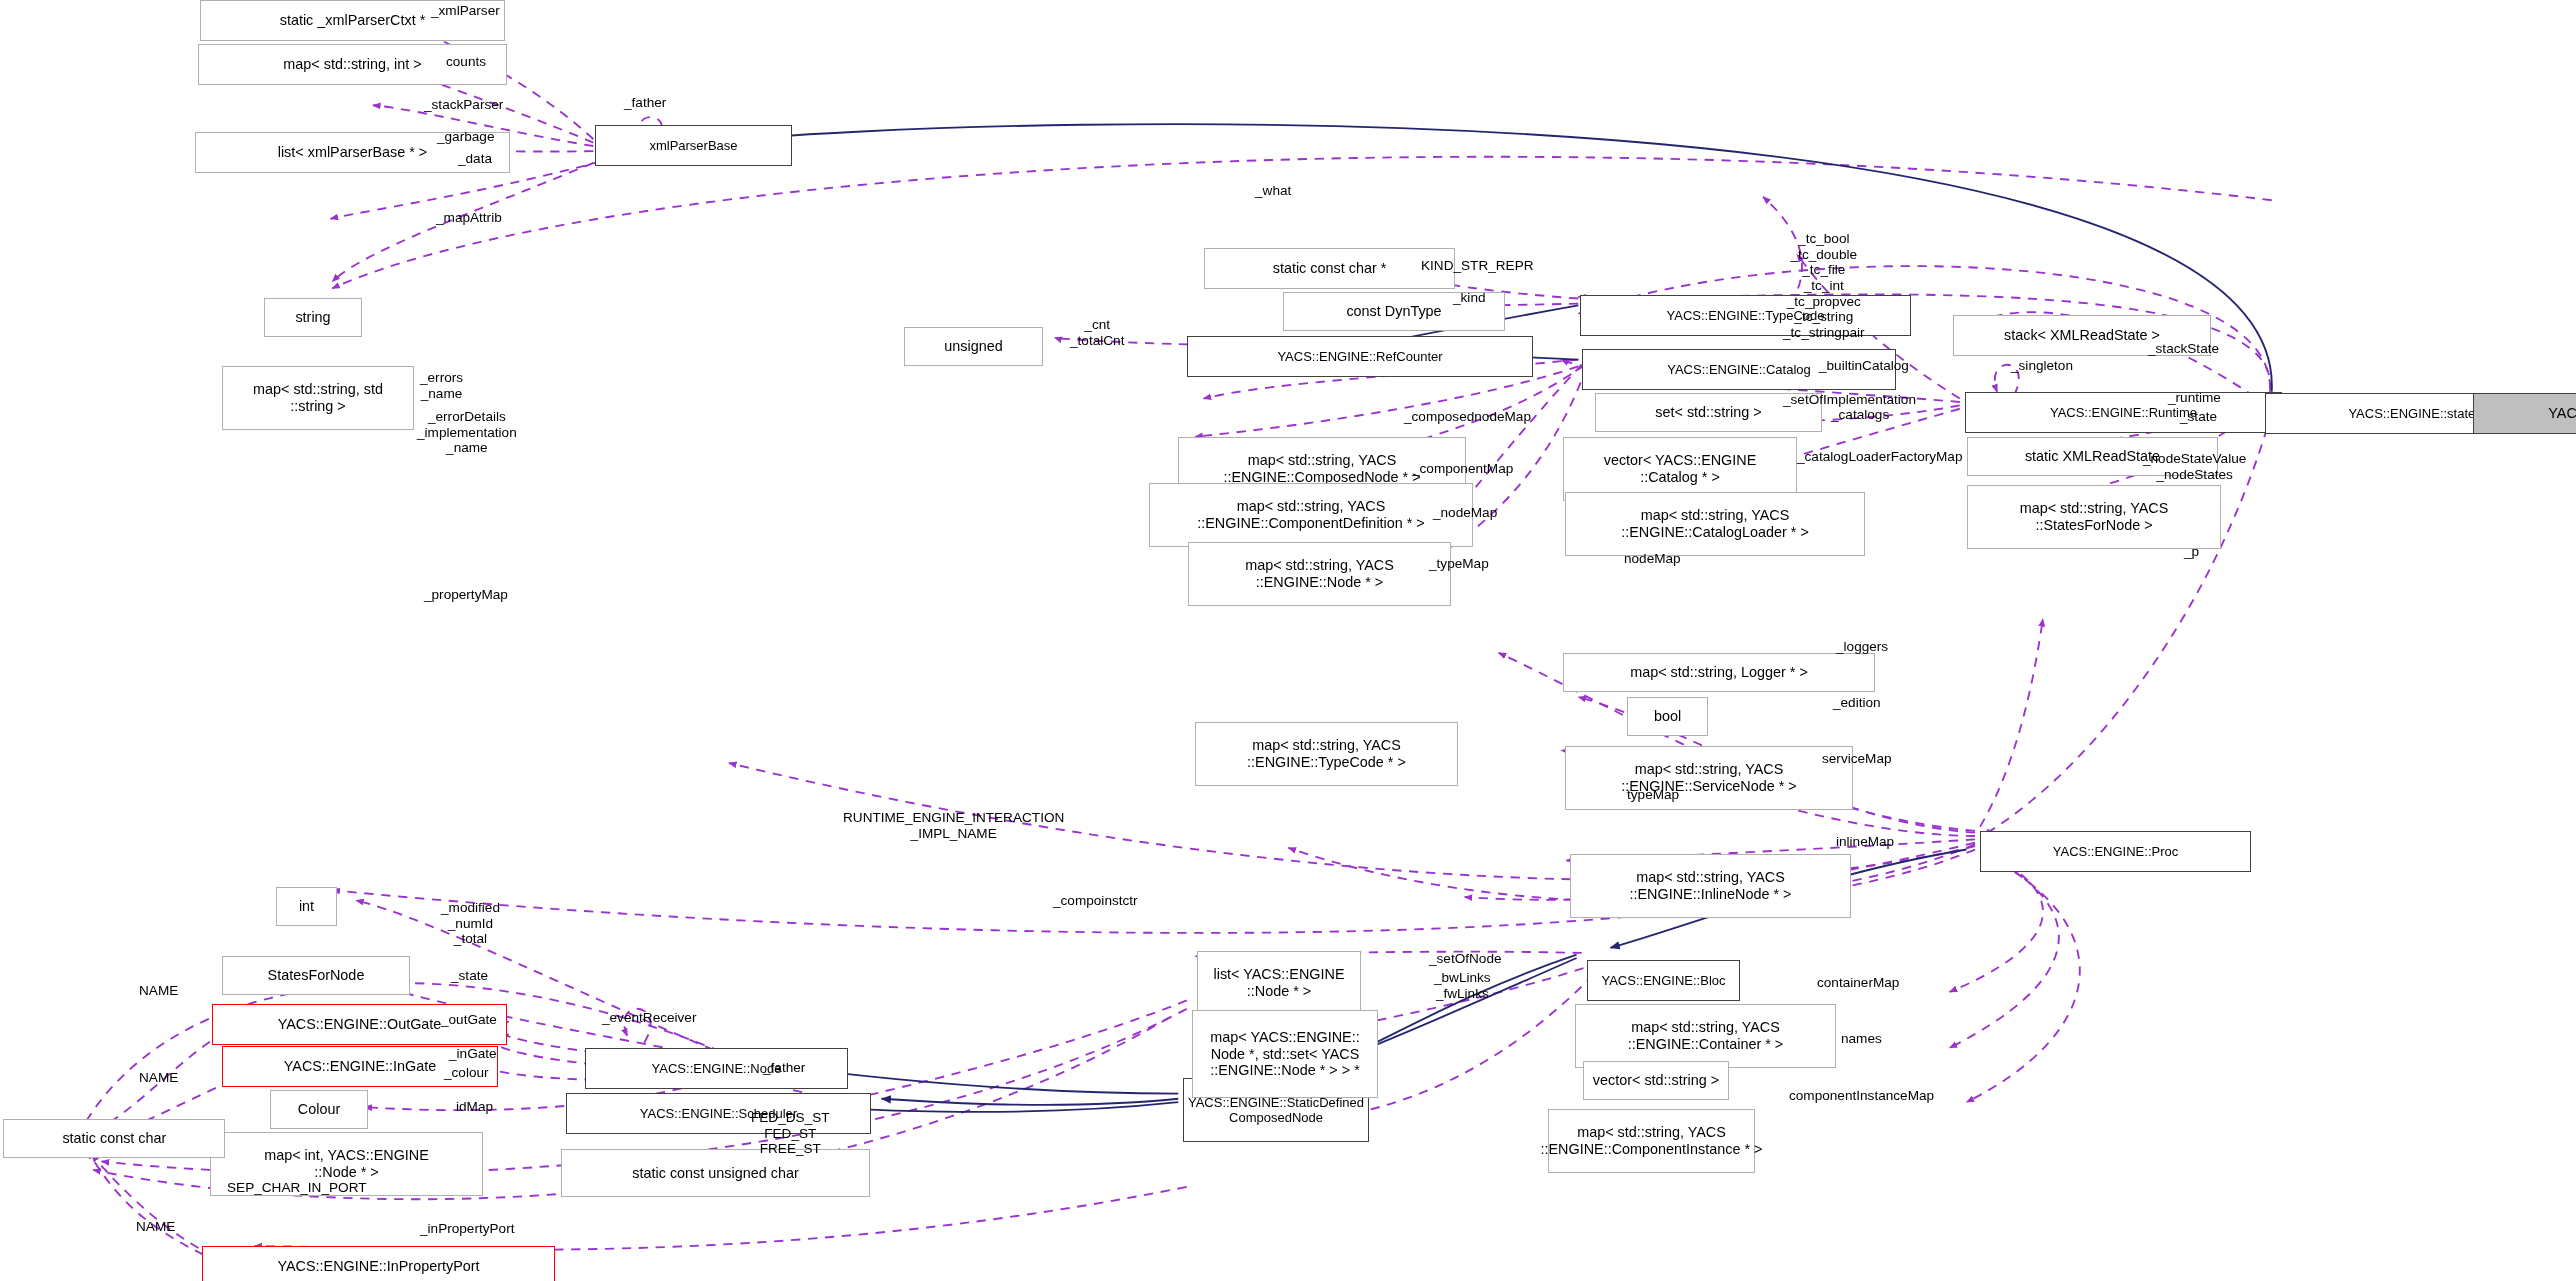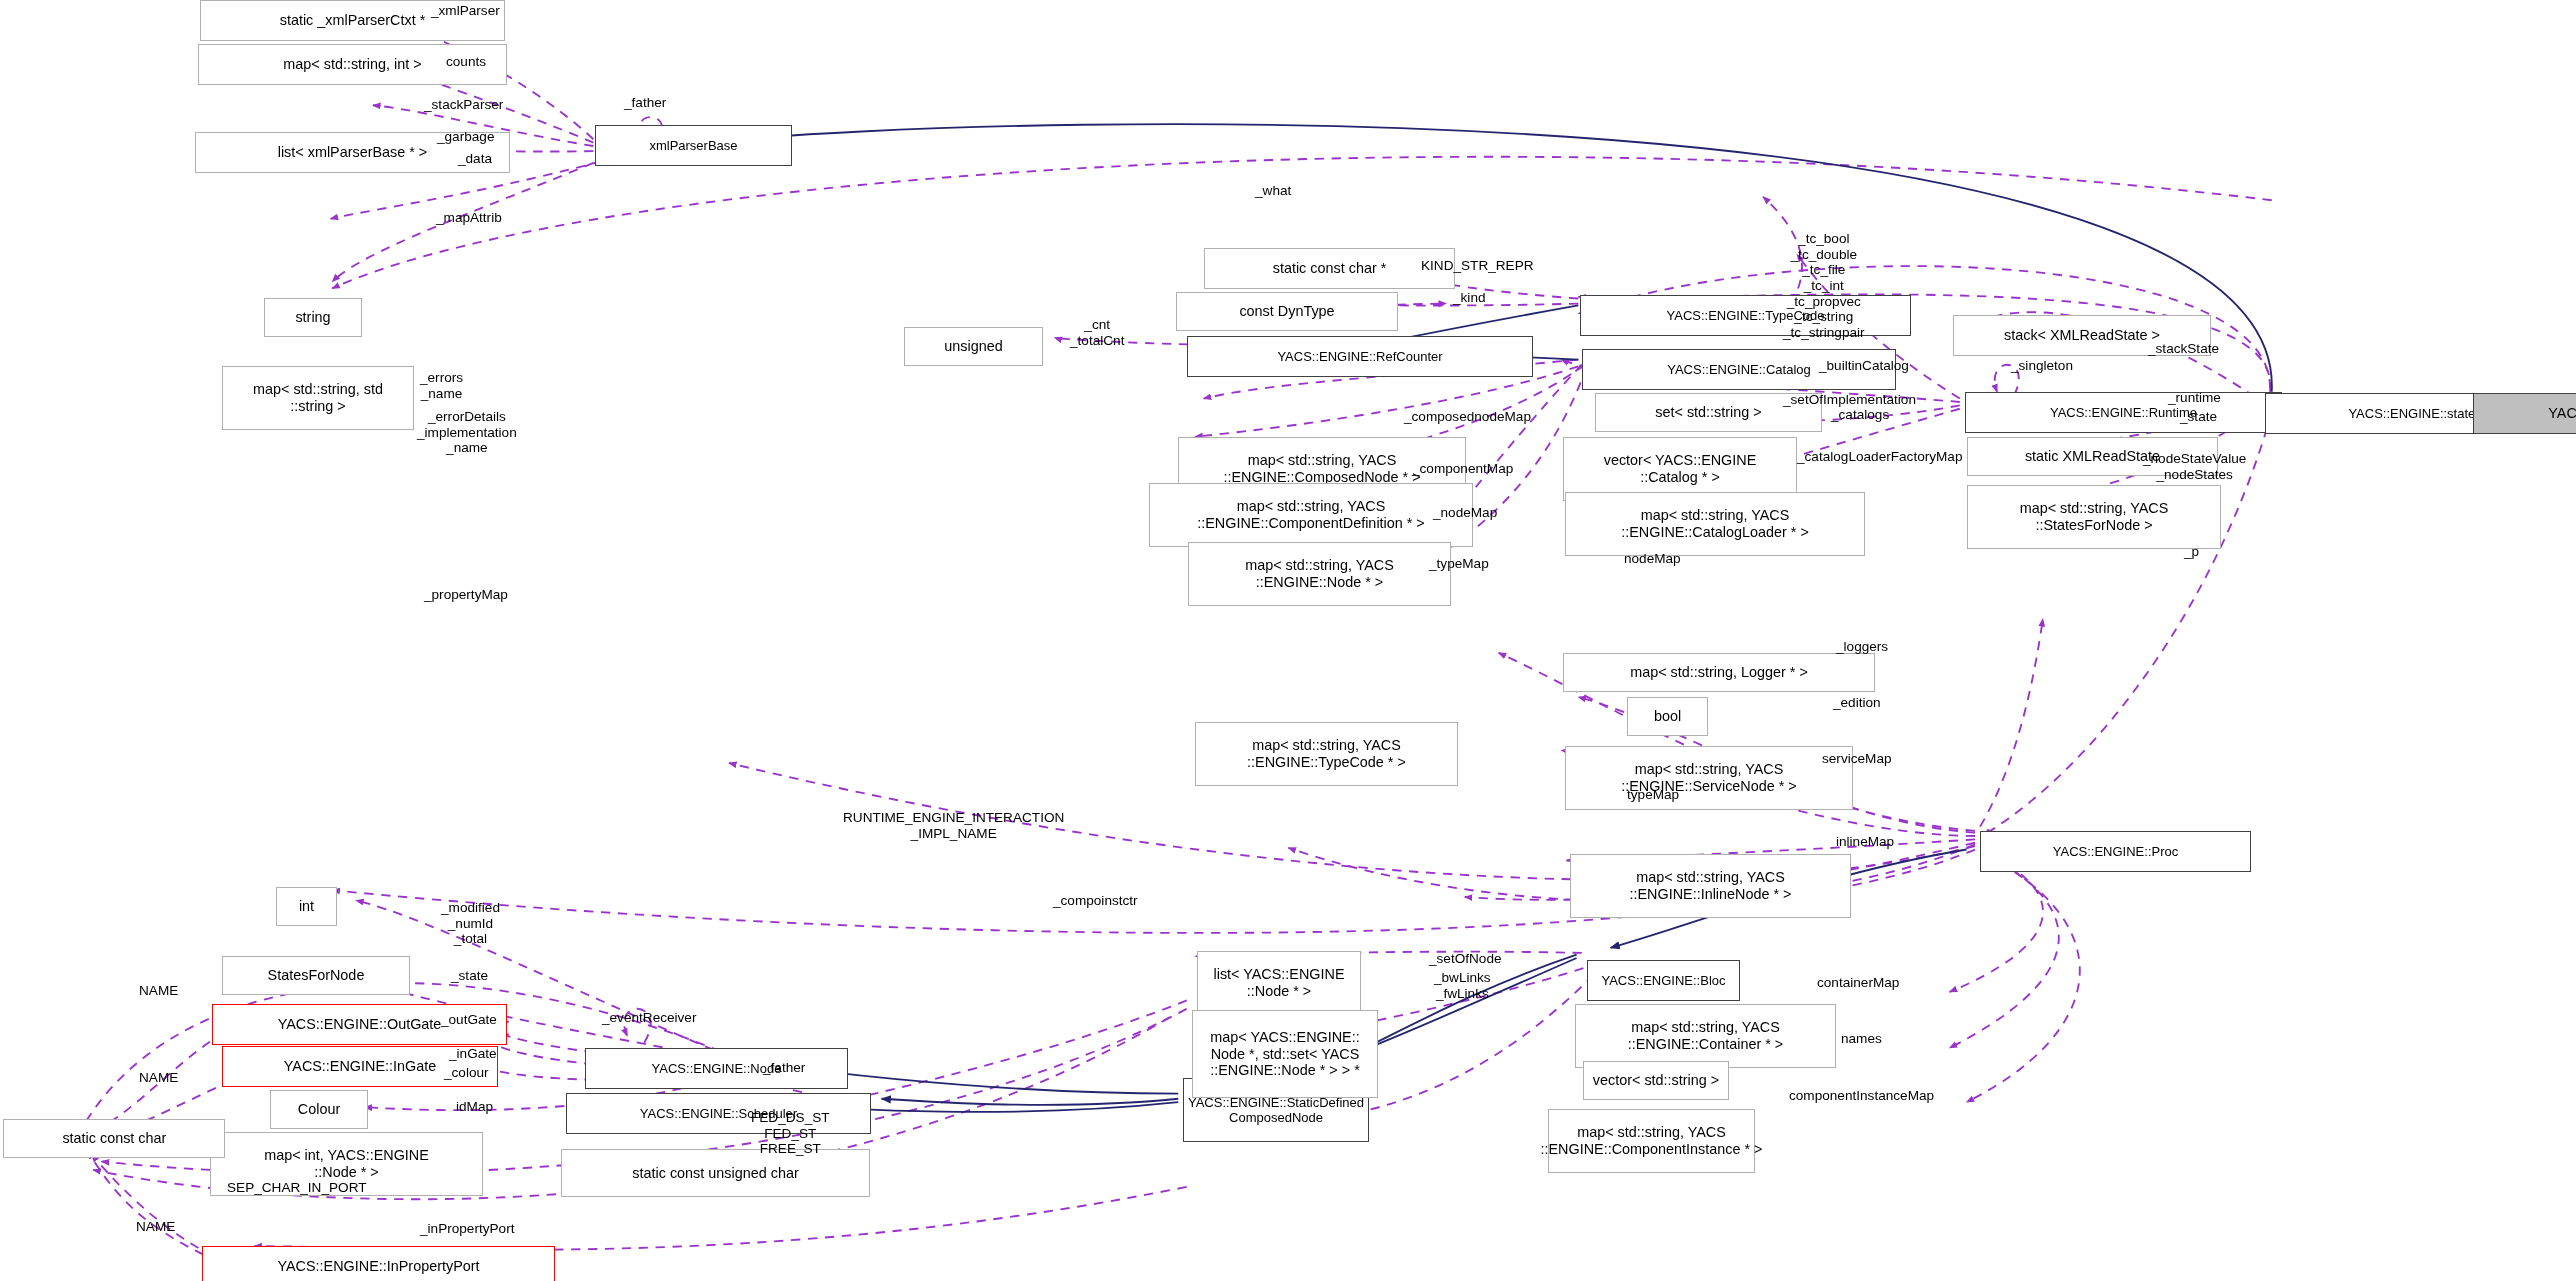--- a/index.html
+++ b/index.html
@@ -154,21 +154,21 @@
   </svg>
 
 <div class="node plain" style="left: 200px; top: 0px; width: 305px; height: 41px;">static _xmlParserCtxt *</div>
     <div class="node plain" style="left: 198px; top: 44px; width: 309px; height: 41px;">map&lt; std::string, int &gt;</div>
     <div class="node plain" style="left: 195px; top: 132px; width: 315px; height: 41px;">list&lt; xmlParserBase * &gt;</div>
     <div class="node strong" style="left: 595px; top: 125px; width: 197px; height: 41px;">xmlParserBase</div>
     <div class="node plain" style="left: 264px; top: 298px; width: 98px; height: 39px;">string</div>
     <div class="node plain" style="left: 222px; top: 366px; width: 192px; height: 64px;">map&lt; std::string, std
 ::string &gt;</div>
     <div class="node plain" style="left: 1204px; top: 248px; width: 251px; height: 41px;">static const char *</div>
-    <div class="node plain" style="left: 1176px; top: 292px; width: 222px; height: 39px;">const DynType</div>
+    <div class="node plain" style="left: 1283px; top: 292px; width: 222px; height: 39px;">const DynType</div>
     <div class="node plain" style="left: 904px; top: 327px; width: 139px; height: 39px;">unsigned</div>
     <div class="node strong" style="left: 1187px; top: 336px; width: 346px; height: 41px;">YACS::ENGINE::RefCounter</div>
     <div class="node strong" style="left: 1580px; top: 295px; width: 331px; height: 41px;">YACS::ENGINE::TypeCode</div>
     <div class="node strong" style="left: 1582px; top: 349px; width: 314px; height: 41px;">YACS::ENGINE::Catalog</div>
     <div class="node plain" style="left: 1595px; top: 393px; width: 227px; height: 39px;">set&lt; std::string &gt;</div>
     <div class="node plain" style="left: 1563px; top: 437px; width: 234px; height: 64px;">vector&lt; YACS::ENGINE
 ::Catalog * &gt;</div>
     <div class="node plain" style="left: 1178px; top: 437px; width: 288px; height: 64px;">map&lt; std::string, YACS
 ::ENGINE::ComposedNode * &gt;</div>
     <div class="node plain" style="left: 1149px; top: 483px; width: 324px; height: 64px;">map&lt; std::string, YACS

